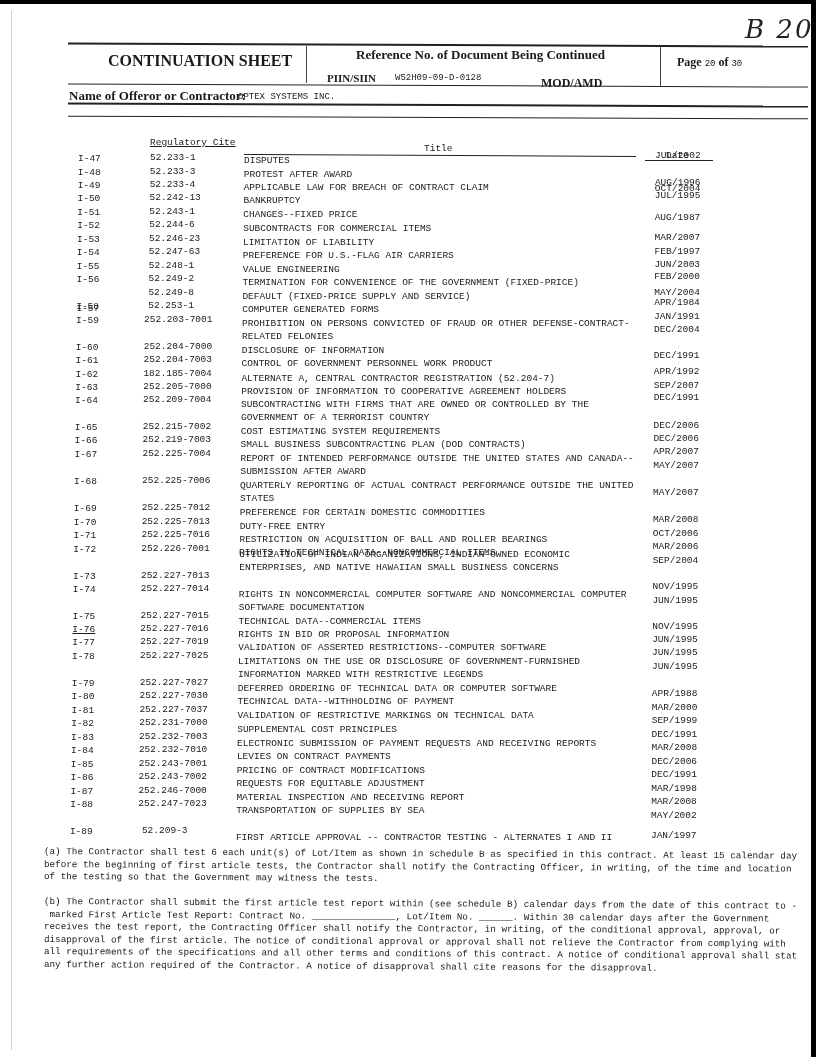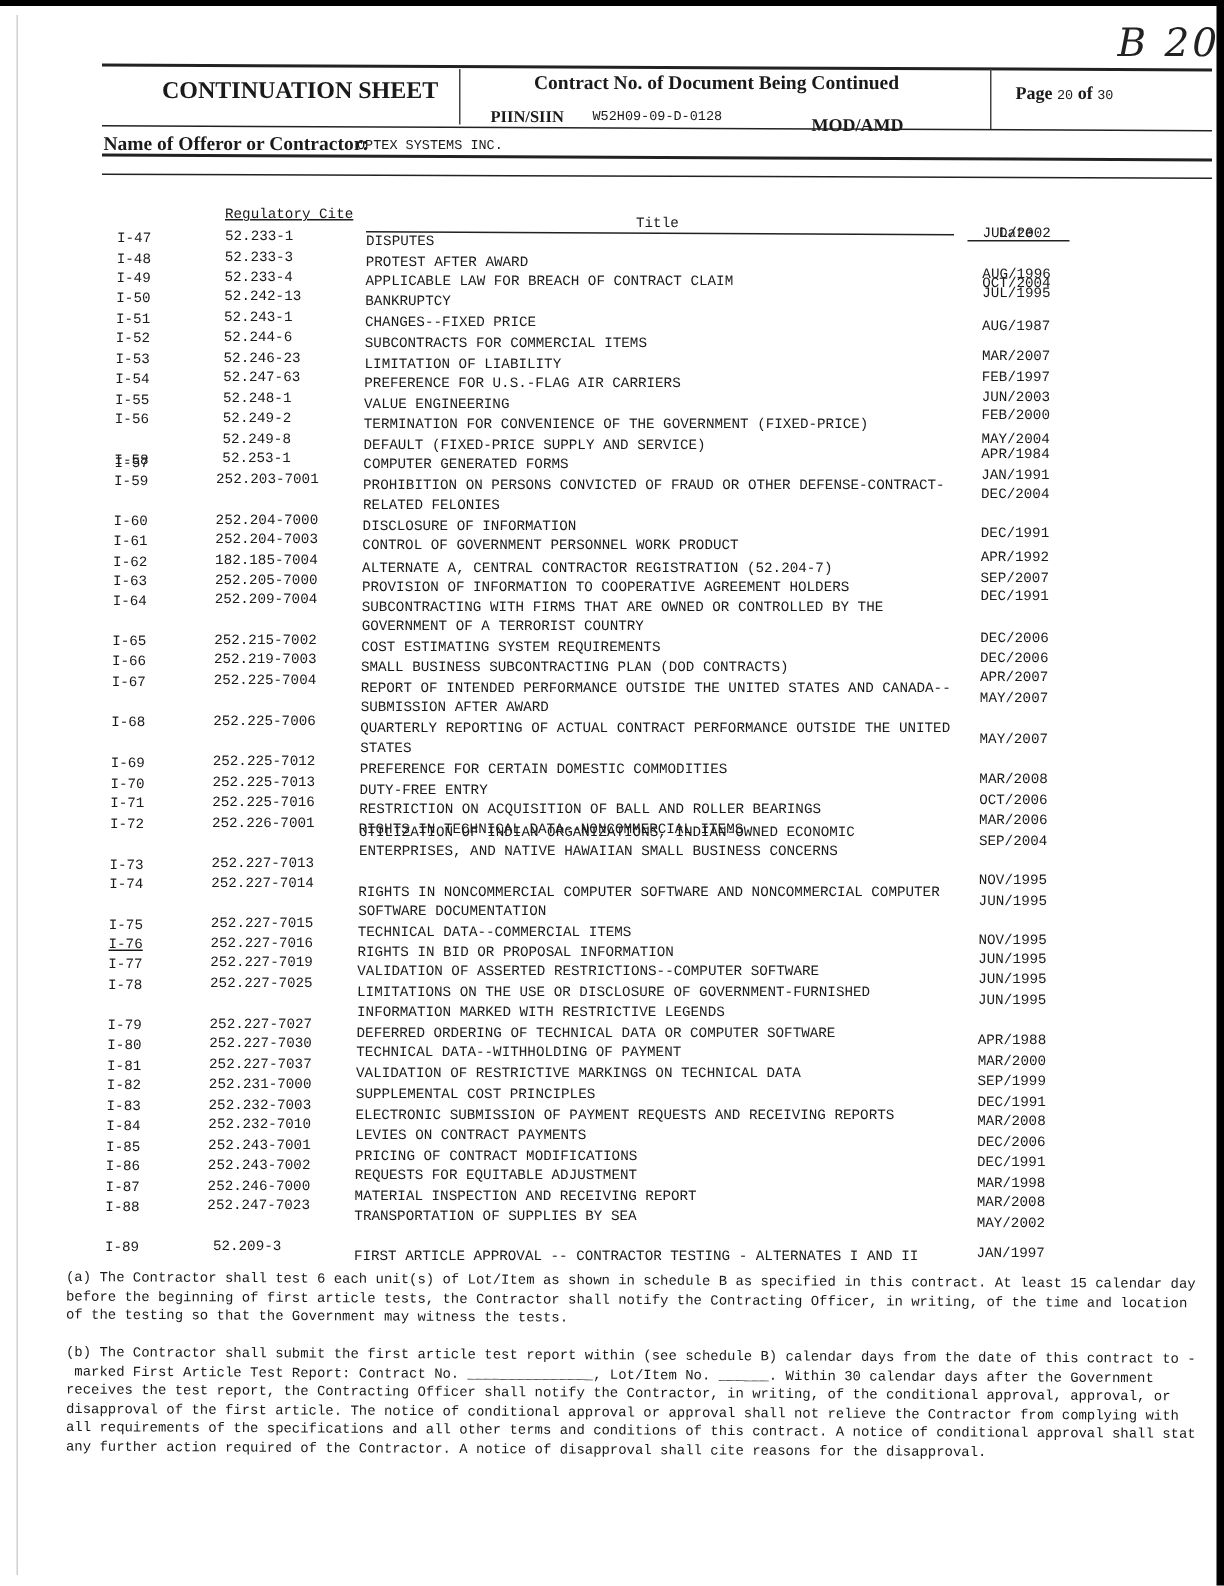--- a/index.html
+++ b/index.html
@@ -46,21 +46,21 @@
 <div class="handwritten">B 20</div>
 
 <div class="hline" style="left:68px; top:44px; width:740px; transform:rotate(0.25deg); height:2px;"></div>
 <div class="vline" style="left:306px; top:46px; height:37px;"></div>
 <div class="vline" style="left:660px; top:46px; height:40px;"></div>
 <div class="hline" style="left:68px; top:85px; width:740px; transform:rotate(0.25deg);"></div>
 <div class="hline" style="left:68px; top:104px; width:740px; transform:rotate(0.25deg); height:2px;"></div>
 <div class="hline" style="left:68px; top:117px; width:740px; transform:rotate(0.2deg);"></div>
 
 <div class="cs-title serif">CONTINUATION SHEET</div>
-<div class="ref-title serif">Contract No. of Document Being Continued</div>
+<div class="ref-title serif">Reference No. of Document Being Continued</div>
 <div class="piin-label serif">PIIN/SIIN</div>
 <div class="piin-val">W52H09-09-D-0128</div>
 <div class="modamd serif">MOD/AMD</div>
 <div class="page-lbl serif">
   <span>Page</span>
   <span class="num">20</span>
   <span>of</span>
   <span class="num">30</span>
 </div>
 <div class="offeror-lbl serif">Name of Offeror or Contractor:</div>

